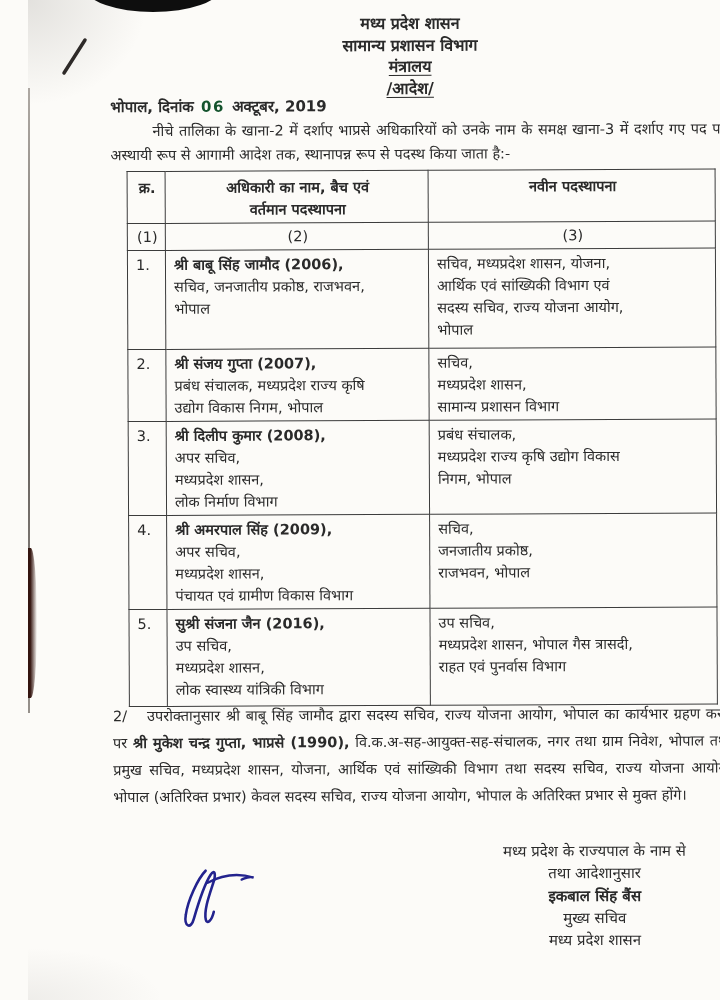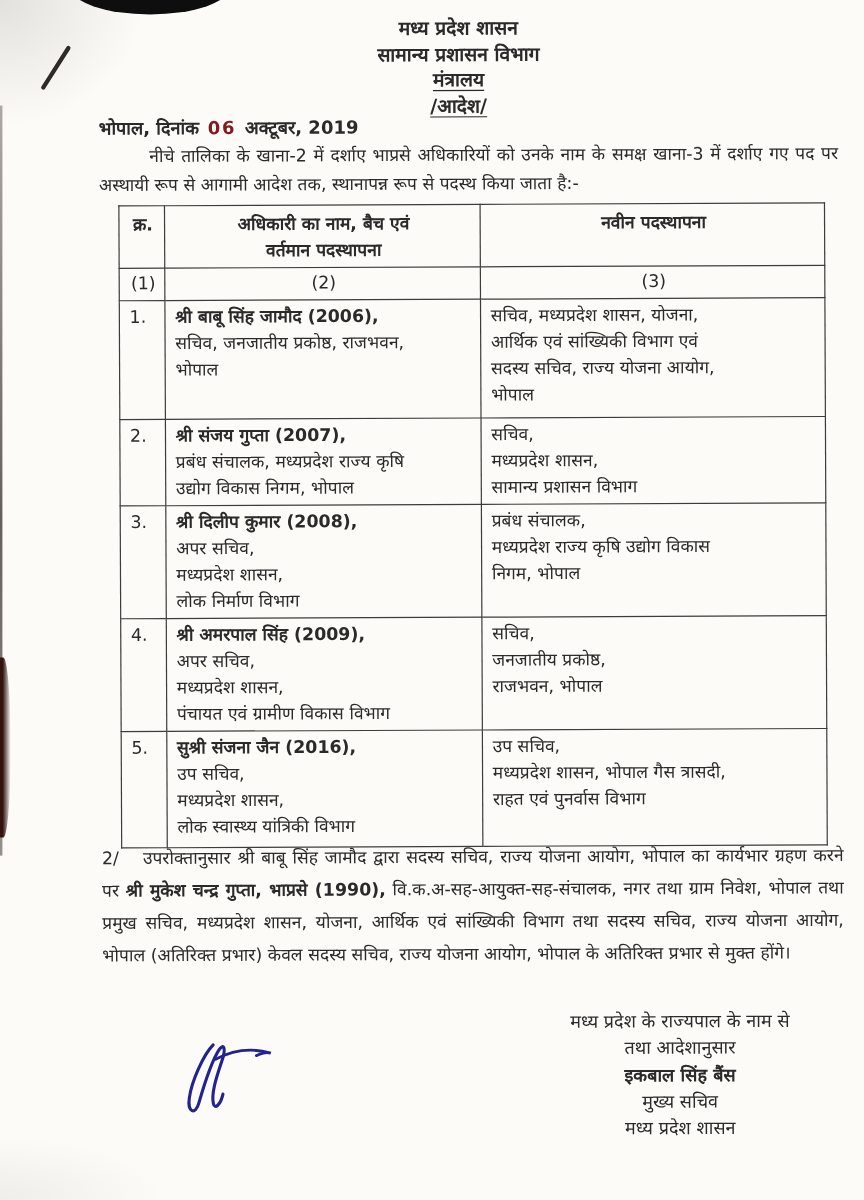--- a/index.html
+++ b/index.html
@@ -2,42 +2,42 @@
 <html><head>
 <meta charset="utf-8">
 <style>
   html,body{margin:0;padding:0;}
   body{
     width:720px;height:1000px;overflow:hidden;position:relative;
     background:#fcfbf8;
     font-family:"DejaVu Sans",sans-serif;
     color:#2a2a2a;
   }
-  .page{position:absolute;inset:0;}
+  .page{position:absolute;inset:0;margin-left:28px;}
   
   .corner-shade{position:absolute;inset:0;pointer-events:none;
     background:
       radial-gradient(170px 150px at 0% 0%, rgba(95,90,84,.16), transparent 70%),
       radial-gradient(180px 70px at 0% 100%, rgba(120,115,110,.10), transparent 75%);}
   .scan-blob-top{position:absolute;top:-35px;left:58px;width:134px;height:47px;
     background:#0e0e0e;border-radius:50%;}
   .scan-edge-line{position:absolute;left:0;top:88px;width:2px;height:625px;
     background:linear-gradient(to bottom,#a09a94,#4a4440 55%,#847e78);opacity:.85;}
   .scan-blob-left{position:absolute;left:0;top:548px;width:9px;height:150px;
     background:linear-gradient(to right,#33140f 25%,rgba(51,20,15,0));
     border-radius:0 70% 70% 0 / 0 50% 50% 0;}
   .pen-mark{position:absolute;left:32px;top:37px;}
   
   .content{position:absolute;inset:0;transform:rotate(-0.25deg);}
   .doc-header{position:absolute;top:13px;left:48px;width:672px;text-align:center;
     font-weight:bold;font-size:16px;line-height:21.5px;}
   .u{text-decoration:underline;text-underline-offset:3px;}
   .ref-line{position:absolute;top:95px;left:84px;width:622px;display:flex;
     justify-content:space-between;font-weight:bold;font-size:15px;white-space:nowrap;}
-  .hand-date{font-weight:bold;color:#7f1d1d;letter-spacing:1.5px;padding:0 2px;}
+  .hand-date{font-weight:bold;color:#14532d;letter-spacing:1.5px;padding:0 2px;}
   .intro{position:absolute;top:119px;left:84px;width:616px;text-align:justify;
     text-indent:42px;font-size:14.5px;line-height:23.5px;margin:0;}
   
   .posting-table{position:absolute;top:170px;left:100px;border-collapse:collapse;
     table-layout:fixed;width:588px;}
   .posting-table td,.posting-table th{border:1.6px solid #3c3c3c;vertical-align:top;
     padding:3px 6px 2px 8px;font-size:14.5px;line-height:22px;font-weight:normal;
     overflow:hidden;}
   .posting-table th{font-weight:bold;text-align:center;vertical-align:top;padding-top:5px;}
   .col-sno{width:38px;}

